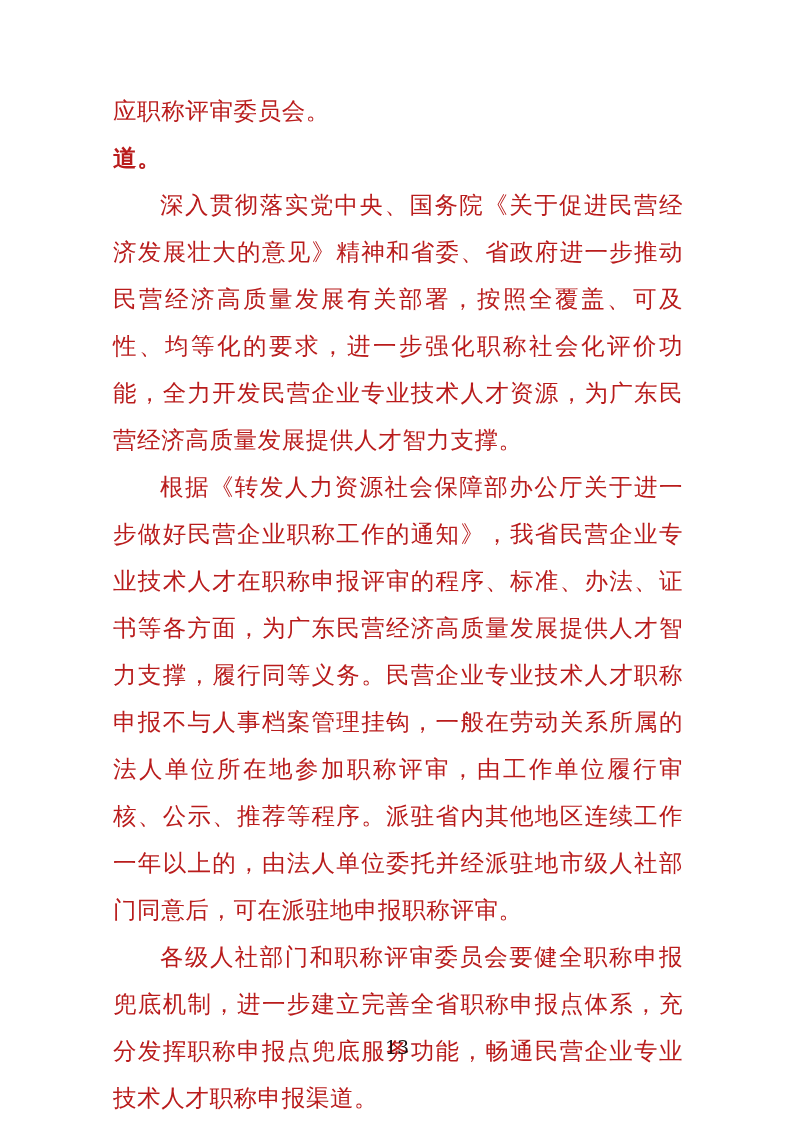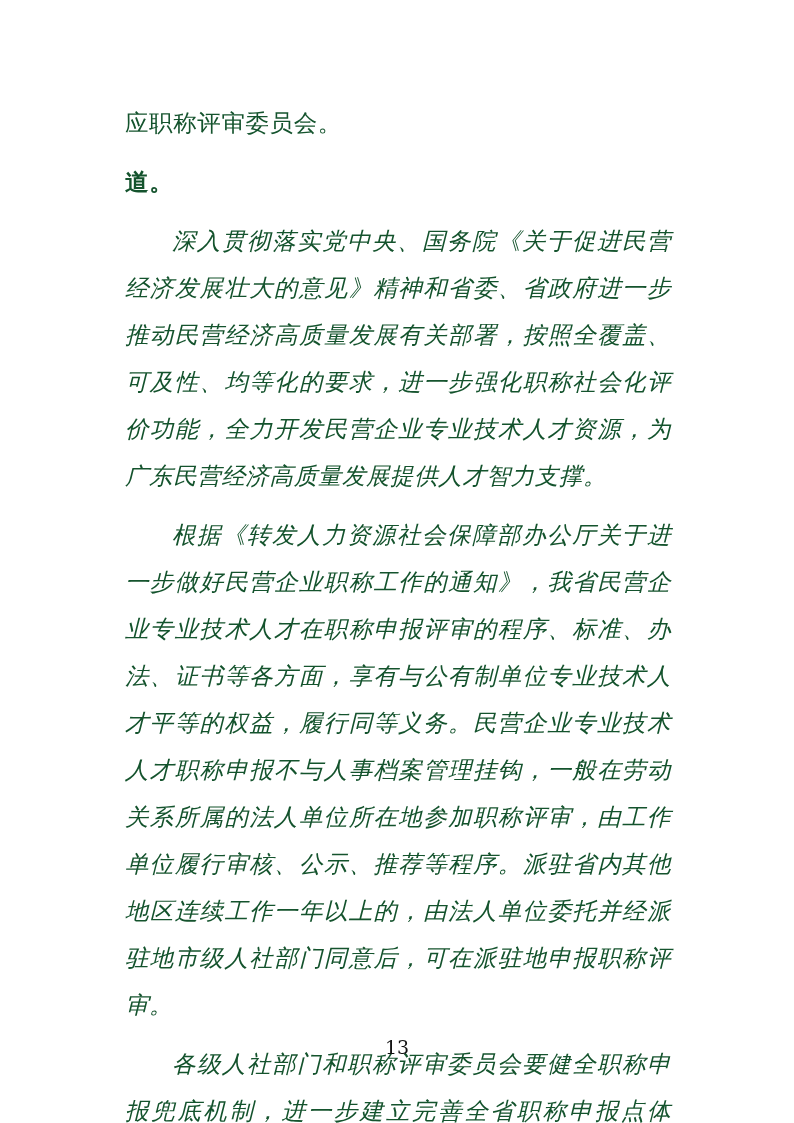--- a/index.html
+++ b/index.html
@@ -17,31 +17,30 @@
     font-family: "DejaVu Serif", "Liberation Serif", serif;
     color: #000000;
   }
   .content {
     position: absolute;
     left: 113px;
     top: 88px;
     width: 570px;
   }
   .para {
-    margin: 12px;
+    margin: 0;
     font-size: 23.5px;
     line-height: 47px;
     letter-spacing: 0.6px;
     text-align: justify;
     text-justify: inter-ideograph;
-    color: #14532d;
+    color: #b91c1c;
   }
   .para.body {
     text-indent: 2em;
-    font-style: italic;
   }
   .para.cont {
     text-indent: 0;
   }
   .para.heading {
     font-weight: 700;
     text-indent: 1.35em;
     letter-spacing: 0.8px;
   }
   .para.heading-wrap {
@@ -66,20 +65,20 @@
 <div class="page">
   <div class="content">
 
     <p class="para cont">应职称评审委员会。</p>
 
 
     <p class="para heading-wrap">道。</p>
 
     <p class="para body">深入贯彻落实党中央、国务院《关于促进民营经济发展壮大的意见》精神和省委、省政府进一步推动民营经济高质量发展有关部署，按照全覆盖、可及性、均等化的要求，进一步强化职称社会化评价功能，全力开发民营企业专业技术人才资源，为广东民营经济高质量发展提供人才智力支撑。</p>
 
-    <p class="para body">根据《转发人力资源社会保障部办公厅关于进一步做好民营企业职称工作的通知》，我省民营企业专业技术人才在职称申报评审的程序、标准、办法、证书等各方面，享有与公有制单位专业技术人才平等的权益，履行同等义务。民营企业专业技术人才职称申报不与人事档案管理挂钩，一般在劳动关系所属的法人单位所在地参加职称评审，由工作单位履行审核、公示、推荐等程序。派驻省内其他地区连续工作一年以上的，由法人单位委托并经派驻地市级人社部门同意后，可在派驻地申报职称评审。</p>
+    <p class="para body">根据《转发人力资源社会保障部办公厅关于进一步做好民营企业职称工作的通知》，我省民营企业专业技术人才在职称申报评审的程序、标准、办法、证书等各方面，为广东民营经济高质量发展提供人才智力支撑，履行同等义务。民营企业专业技术人才职称申报不与人事档案管理挂钩，一般在劳动关系所属的法人单位所在地参加职称评审，由工作单位履行审核、公示、推荐等程序。派驻省内其他地区连续工作一年以上的，由法人单位委托并经派驻地市级人社部门同意后，可在派驻地申报职称评审。</p>
 
     <p class="para body">各级人社部门和职称评审委员会要健全职称申报兜底机制，进一步建立完善全省职称申报点体系，充分发挥职称申报点兜底服务功能，畅通民营企业专业技术人才职称申报渠道。</p>
 
   </div>
 
   <div class="page-number">13</div>
 </div>
 
 </body></html>

